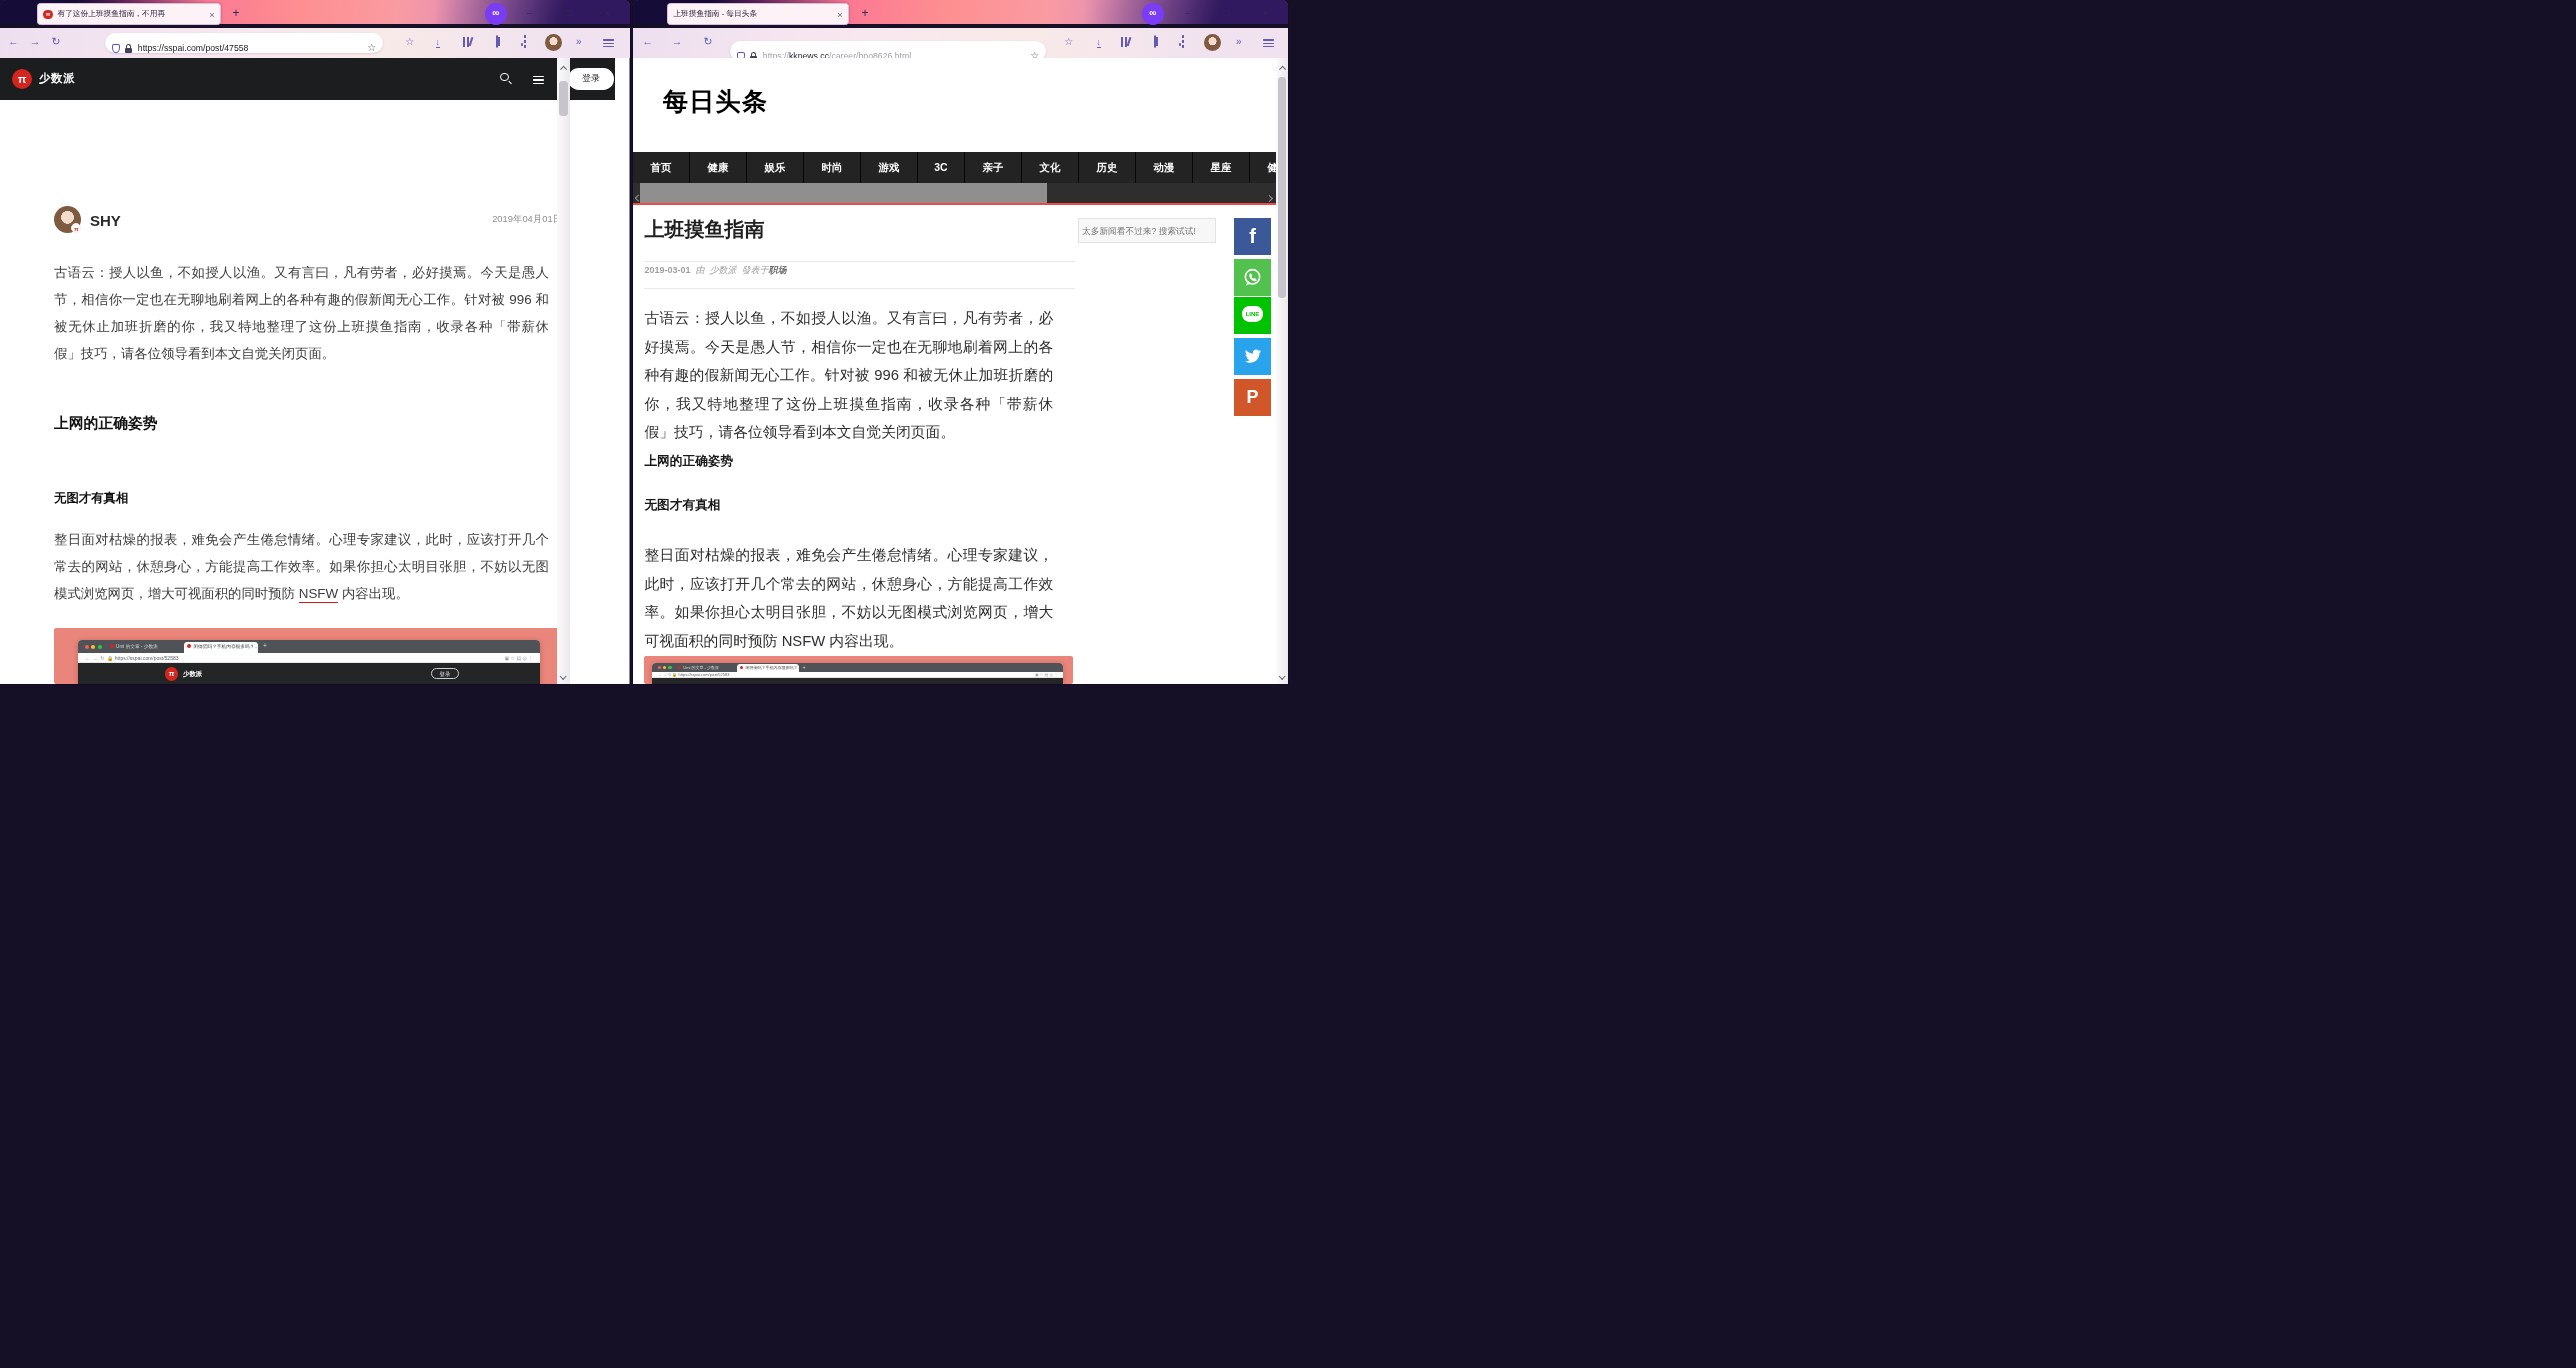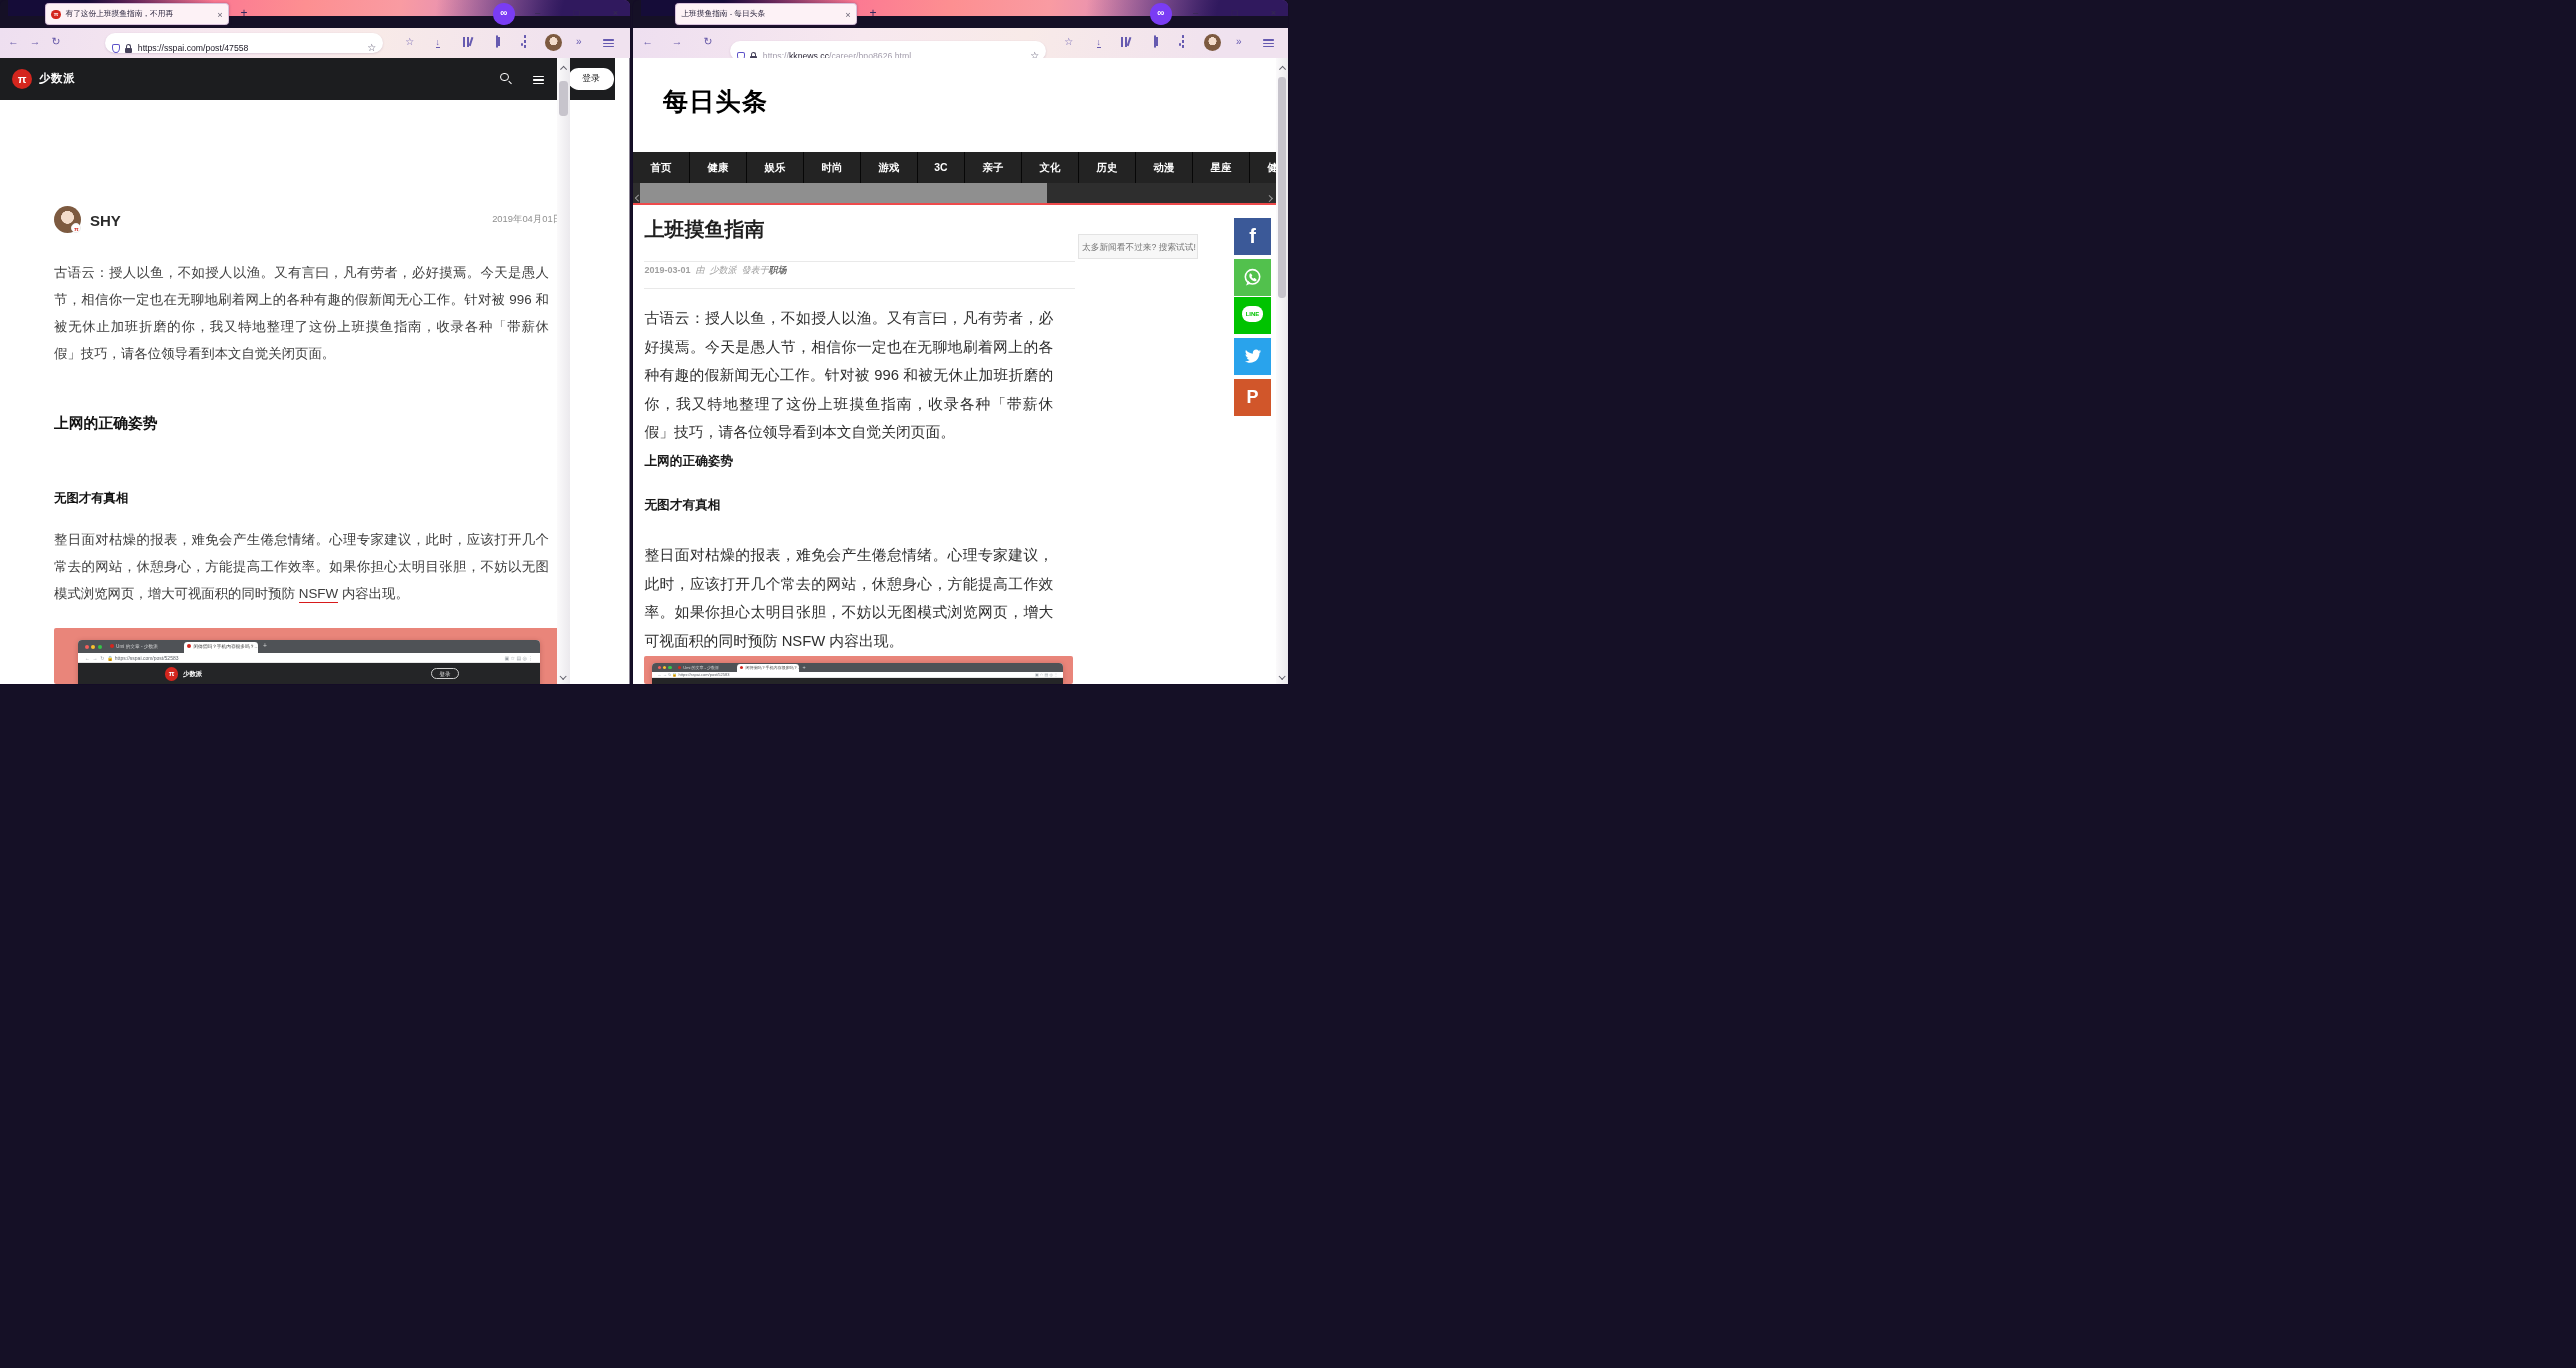--- a/index.html
+++ b/index.html
@@ -1,21 +1,21 @@
 <!DOCTYPE html>
 <html style="font-size:10.7px"><head>
 <meta charset="utf-8">
 <style>
   * { margin:0; padding:0; box-sizing:border-box; }
   html,body { width:1288px; height:684px; overflow:hidden; background:#151026;
     font-family:"Liberation Sans", sans-serif; }
   .window { position:absolute; top:0; height:684px; border-radius:6px 6px 0 0; overflow:hidden;
     box-shadow:0 0 0 0.7px rgba(20,10,40,.55); }
   
-  .titlebar { position:absolute; top:0; left:8px; right:0; height:16px;
+  .titlebar { position:absolute; top:0; left:0; right:0; height:24px;
     background:
       radial-gradient(circle at -1% 150%, #150c38 14%, rgba(21,12,56,0) 34%),
       radial-gradient(circle at 101% 160%, #30195e 12%, rgba(48,25,94,0) 32%),
       linear-gradient(97deg,#5b1b8f 0%,#e62c96 9%,#fb6f93 26%,#fd8f91 48%,#f99ba2 63%,#cf83c6 84%,#55307f 100%); }
   .tab { position:absolute; top:3.4px; height:22px; background:#fdf2f6; border:0.7px solid #d8c2db;
     border-radius:3.4px; box-shadow:0 0.7px 2.7px rgba(60,20,70,.35); display:flex; align-items:center; padding:0 5.4px; }
   .tab .fav { width:9.4px; height:9.4px; border-radius:50%; background:#d4261e; color:#fff; font-size:6px;
     line-height:9.4px; text-align:center; flex:0 0 9.4px; margin-right:4.7px; font-weight:bold; }
   .tab .t-title { font-size:7.7px; color:#241f38; white-space:nowrap; overflow:hidden; flex:1; position:relative; }
   .tab .t-title::after { content:""; position:absolute; right:0; top:0; bottom:0; width:16px;
@@ -86,23 +86,23 @@
   .kk-hthumb { position:absolute; left:6.7px; top:0; width:407px; height:20px; background:#8f8f8f; }
   .r-content { position:absolute; left:11.4px; top:0; width:423px; height:100%; }
   .r-content h1 { position:absolute; top:158px; font-size:20px; font-weight:700; color:#1f1f1f; }
   .hairline { position:absolute; left:0; width:431px; height:0.7px; background:#e9e9e9; }
   .kk-meta { position:absolute; top:206px; font-size:9px; color:#a0a0a0; }
   .kk-meta .d { font-weight:700; }
   .kk-meta em { font-style:italic; }
   .kk-meta .cat { color:#6a6a6a; font-weight:700; }
   .r-para { position:absolute; width:409px; font-size:14.8px; line-height:28.5px; color:#2f2f2f; text-align:justify; }
   .r-h { position:absolute; font-size:12.7px; font-weight:700; color:#1a1a1a; }
-  .kk-search { position:absolute; left:445px; top:160px; width:120px; height:25px; background:#f7f7f7;
+  .kk-search { position:absolute; left:445px; top:160px; width:138px; height:25px; background:#f7f7f7;
     border:0.7px solid #e3e3e3; font-size:8.7px; color:#999; padding-left:3px;
-    font-family:"Liberation Sans", sans-serif;margin-top:16px; }
+    font-family:"Liberation Sans", sans-serif; }
   .soc { position:absolute; left:601px; width:37px; height:37px; color:#fff; text-align:center; }
   
   .shot { position:absolute; background:#e9857a; border-radius:2px; overflow:hidden; }
   .mini { position:absolute; background:#fff; border-radius:4px 4px 0 0; box-shadow:0 1.3px 5.4px rgba(80,20,20,.25); }
   .mini-tabs { position:relative; background:#4f5256; border-radius:4px 4px 0 0; }
   .tl { position:absolute; border-radius:50%; }
   .mini-tab-inactive { position:absolute; color:#d4d5d6; white-space:nowrap; overflow:hidden; }
   .mini-tab-active { position:absolute; background:#fff; border-radius:3.4px 3.4px 0 0; color:#3a3a3a;
     white-space:nowrap; overflow:hidden; }
   .mini-url { position:relative; background:#fff; border-bottom:0.7px solid #e6e6e6; color:#5f6368; white-space:nowrap; overflow:hidden; }

